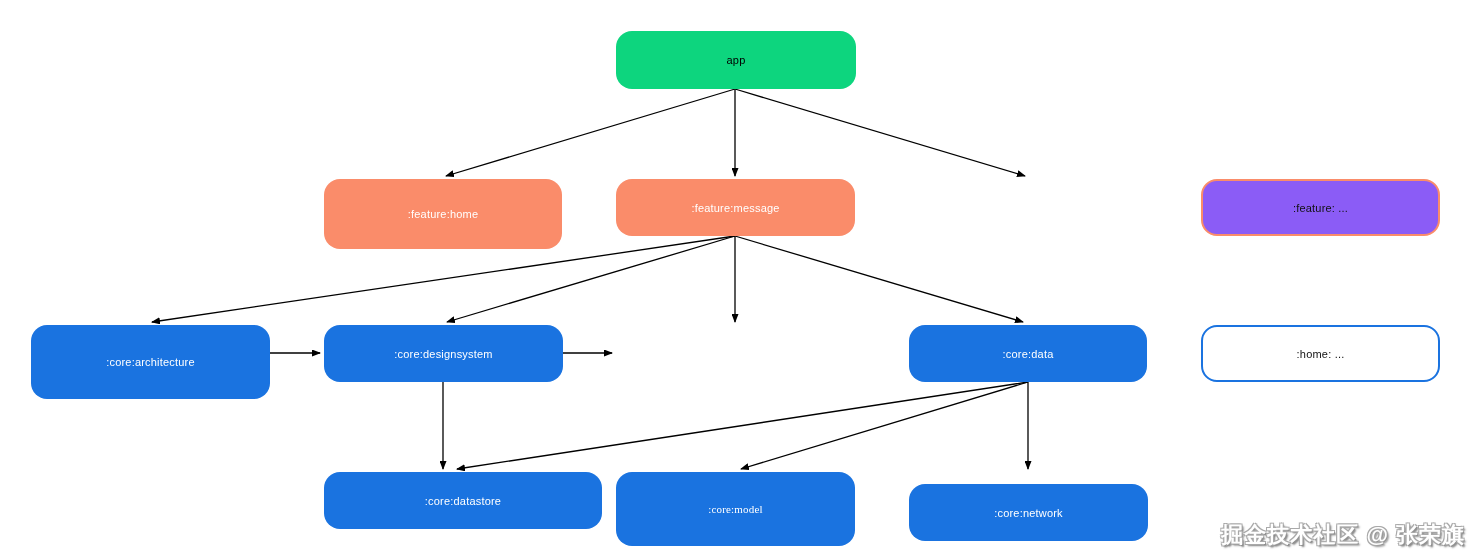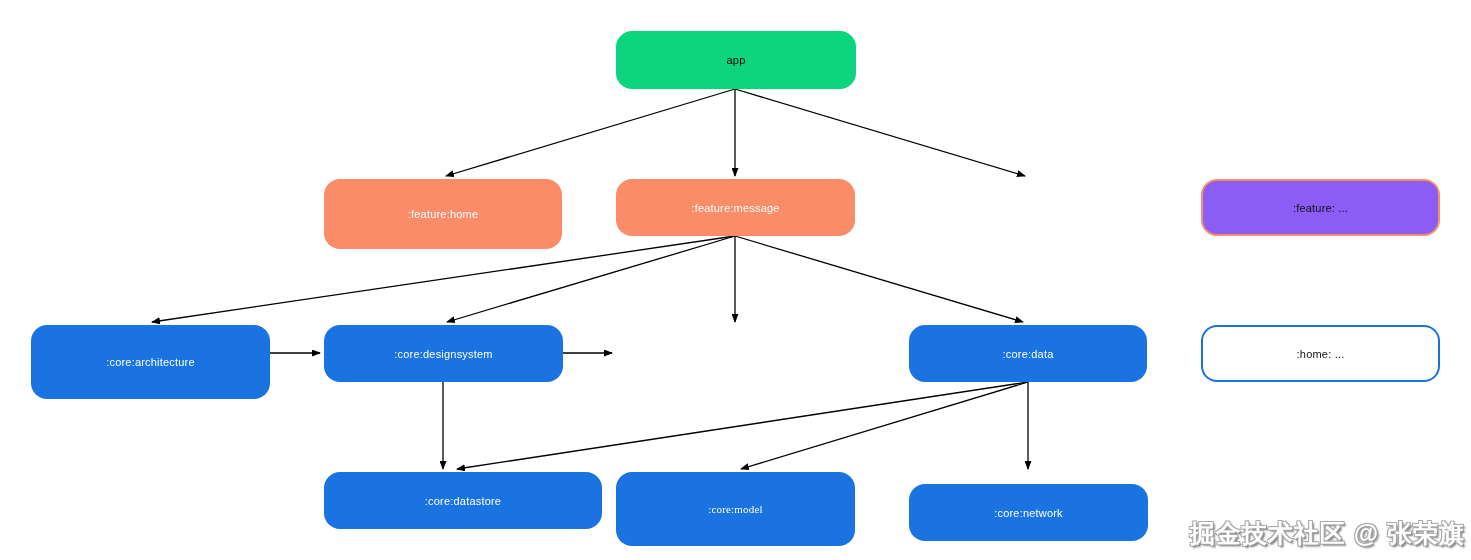--- a/index.html
+++ b/index.html
@@ -14,21 +14,21 @@
     border-radius:16px;font-size:11px;text-align:center;box-sizing:border-box;
     letter-spacing:.2px;
   }
   .node.app{background:#0dd57e;color:#000000;}
   .node.feature{background:#fa8c6a;color:#ffffff;}
   .node.core{background:#1a73e0;color:#ffffff;}
   .node.feature-outline{background:#8b5cf6;border:2px solid #fa8c6a;color:#111111;}
   .node.core-outline{background:#ffffff;border:2px solid #1a73e0;color:#111111;}
   .watermark{
     position:absolute;right:6px;bottom:10px;
-    font-size:25px;font-weight:bold;color:#ffffff;letter-spacing:1px;
+    font-size:22px;font-weight:bold;color:#ffffff;letter-spacing:1px;
     text-shadow:-1px -1px 0 #a9a9a9, 1px -1px 0 #a9a9a9,
                 -1px 1px 0 #a9a9a9, 1px 1px 0 #8f8f8f, 2px 2px 2px #7d7d7d;
     user-select:none;
   }
 </style>
 </head>
 <body>
 
 <div class="canvas">
 

